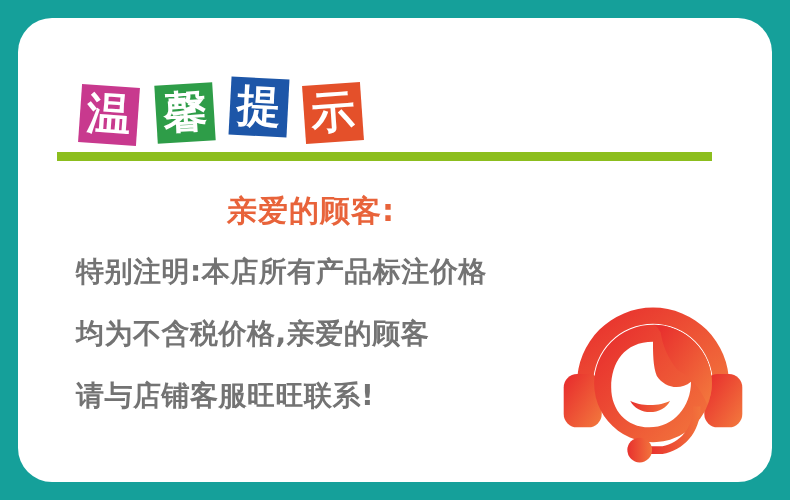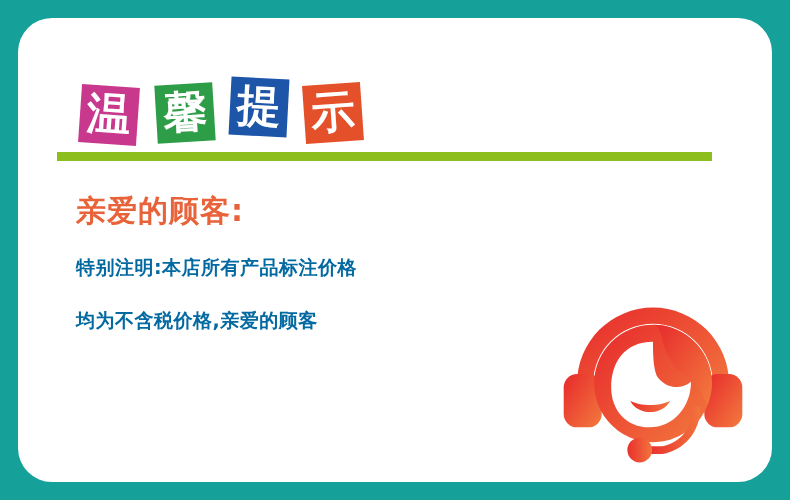--- a/index.html
+++ b/index.html
@@ -78,24 +78,25 @@
     width: 470px;
   }
   .salutation {
     color: #e8633a;
     font-size: 30px;
     font-weight: 700;
     line-height: 1;
     margin: 0 0 32px 0;
     letter-spacing: 1px;
     font-family: "DejaVu Sans", "Liberation Sans", sans-serif;
+    text-align: center;
   }
   .body-line {
-    color: #0369a1;
-    font-size: 19px;
+    color: #737373;
+    font-size: 28px;
     font-weight: 700;
     line-height: 1;
     margin: 0 0 34px 0;
     letter-spacing: 0.5px;
     white-space: nowrap;
     font-family: "DejaVu Sans", "Liberation Sans", sans-serif;
   }
   .body-line:last-child { margin-bottom: 0; }
 
   
@@ -129,20 +130,21 @@
         <span>示</span>
       </div>
     </div>
 
     <div id="divider"></div>
 
     <div id="text-block">
       <p class="salutation">亲爱的顾客:</p>
       <p class="body-line">特别注明:本店所有产品标注价格</p>
       <p class="body-line">均为不含税价格,亲爱的顾客</p>
+      <p class="body-line">请与店铺客服旺旺联系!</p>
     </div>
 
     <div id="service-icon">
       <svg viewBox="0 0 200 200" xmlns="http://www.w3.org/2000/svg" aria-hidden="true">
         <defs>
           <linearGradient id="csGrad" x1="0" y1="0.5" x2="1" y2="0.5">
             <stop offset="0%" stop-color="#e8312e"></stop>
             <stop offset="100%" stop-color="#f2743c"></stop>
           </linearGradient>
           <linearGradient id="csGradV" x1="0.1" y1="0.1" x2="0.95" y2="0.9">

